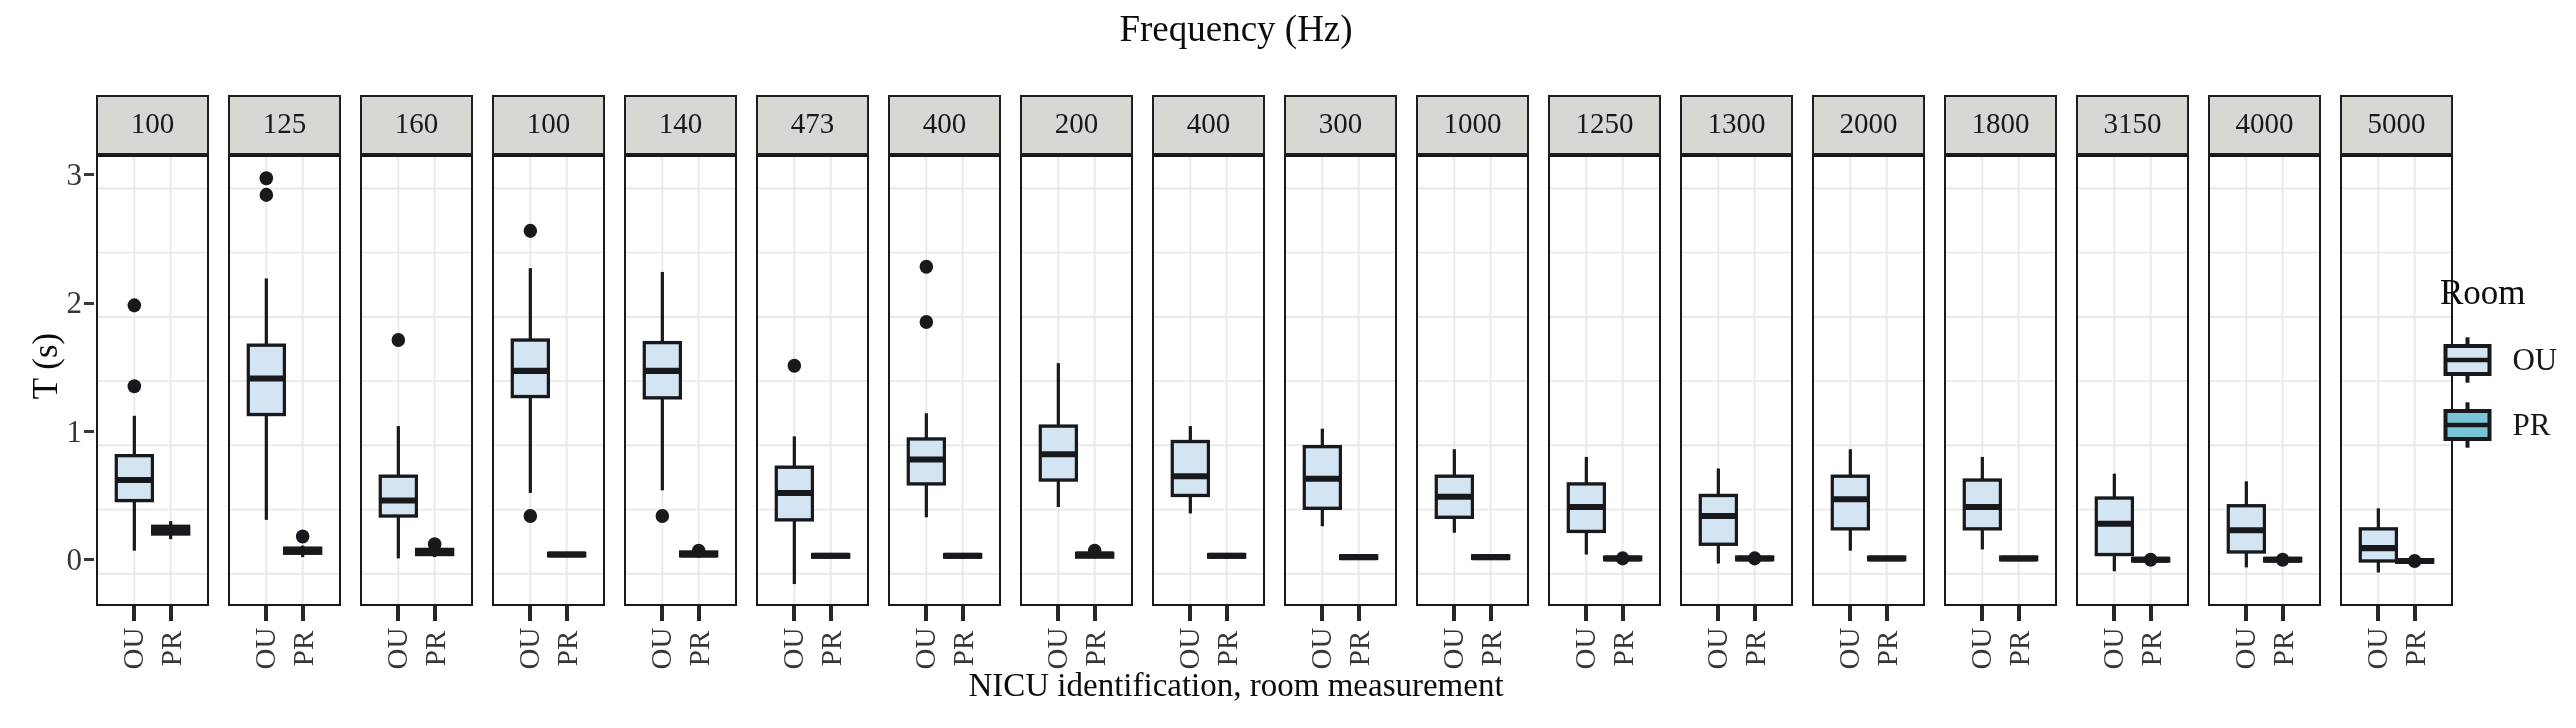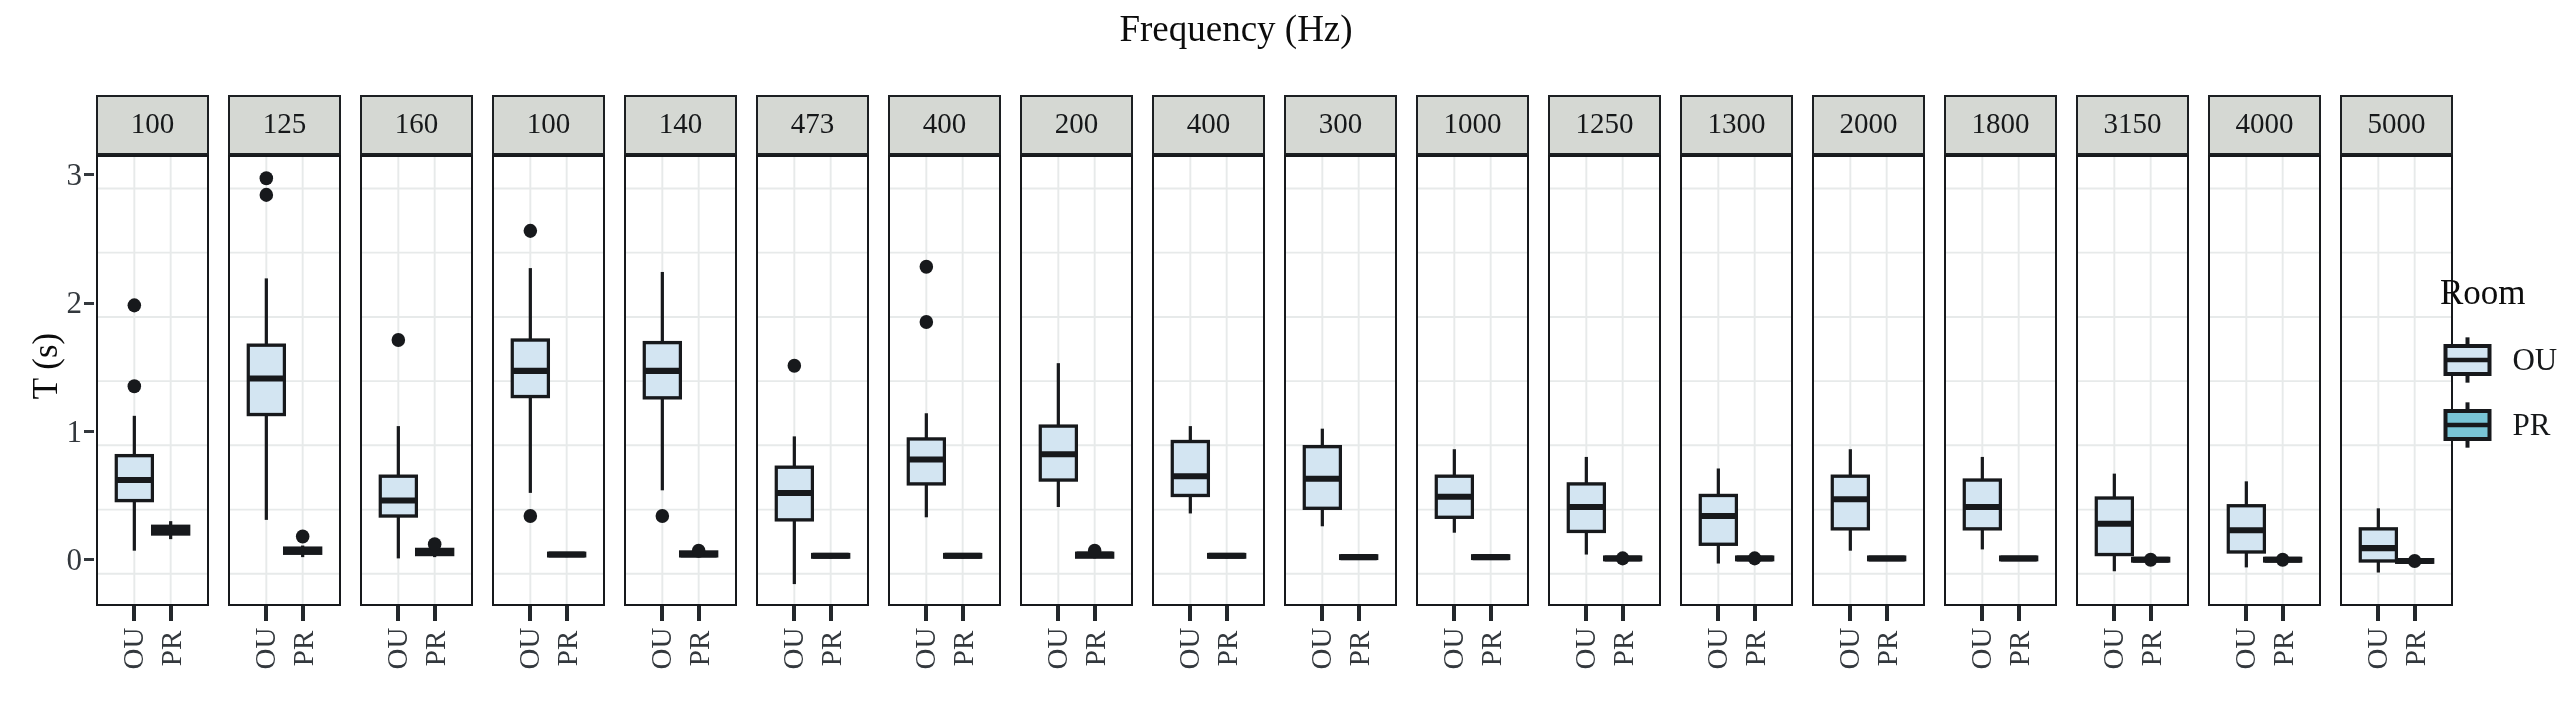--- a/index.html
+++ b/index.html
@@ -587,20 +587,21 @@
             <line x1="84.66666666666667" x2="140.66666666666669" y1="603.6954022988506" y2="603.6954022988506" stroke="#17191c" stroke-width="9"></line>
             <circle cx="112.66666666666667" cy="603.6954022988506" r="10.5" fill="#17191c"></circle>
           </g>
         </svg>
         <div class="xtick" style="left: 36px;"></div>
         <div class="cat-label" style="left: 11px;">OU</div>
         <div class="xtick" style="left: 73px;"></div>
         <div class="cat-label" style="left: 49px;">PR</div>
       </div>
     </div>
+  <div class="x-axis-title">NICU identification, room measurement</div>
   <div id="legend">
     <div class="legend-title">Room</div>
     <div id="legend-entries">
         <div class="legend-entry">
           <svg class="legend-swatch" width="55" height="48" viewBox="0 0 82 72">
             <line x1="41" x2="41" y1="2" y2="70" stroke="#17191c" stroke-width="6"></line>
             <rect x="8" y="15" width="66" height="42" fill="#d3e5f2" stroke="#17191c" stroke-width="6"></rect>
             <line x1="8" x2="74" y1="36" y2="36" stroke="#17191c" stroke-width="7"></line>
           </svg>
           <div class="legend-label">OU</div>

